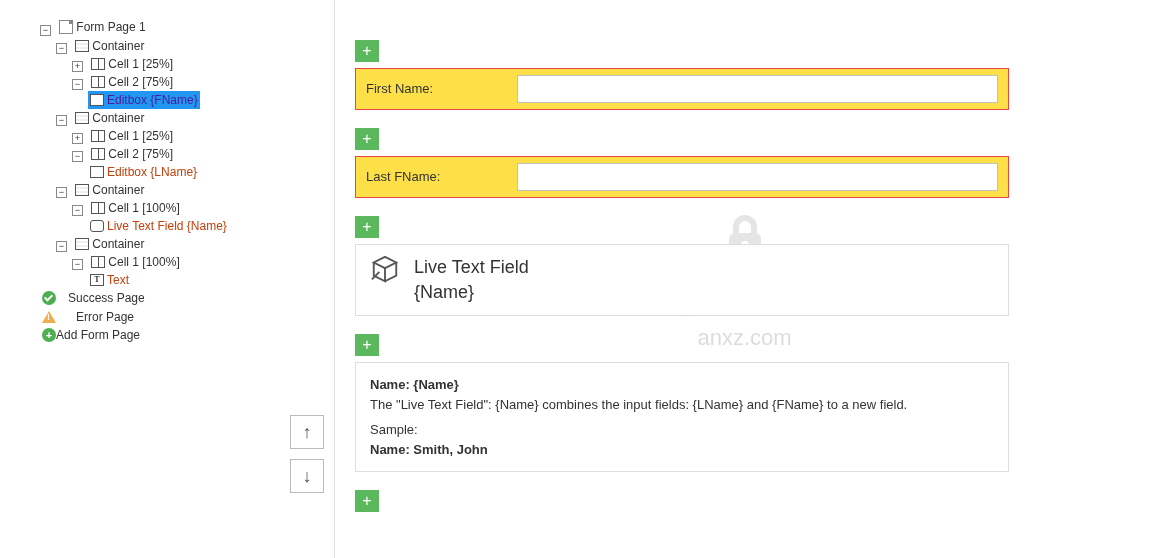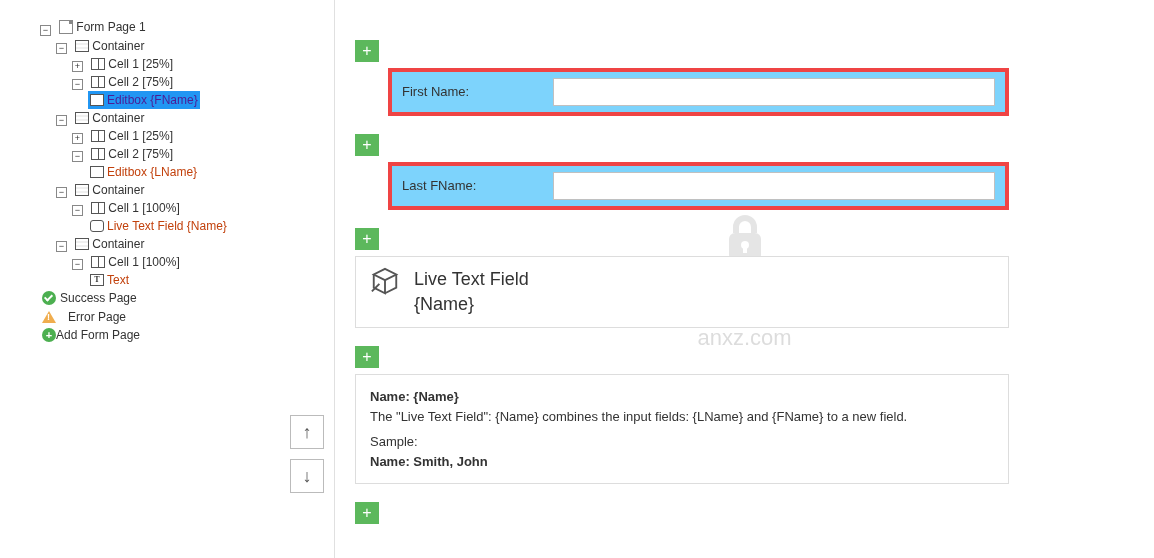--- a/index.html
+++ b/index.html
@@ -27,21 +27,21 @@
 .icon-warning{display:inline-block;width:0;height:0;border-left:7px solid transparent;border-right:7px solid transparent;border-bottom:12px solid #f0ad4e;position:relative;}
 .icon-warning::after{content:"!";position:absolute;left:-2px;top:1px;color:#fff;font-size:9px;font-weight:bold;}
 .icon-plus-green{display:inline-block;width:14px;height:14px;border-radius:50%;background:#4caf50;color:#fff;text-align:center;line-height:14px;font-size:11px;font-weight:bold;}
 .icon-plus-green::after{content:"+";}
 
 .arrow-buttons { position: absolute; right: 10px; bottom: 55px; }
 .arrow-btn { display:block; width:34px; height:34px; border:1px solid #bbb; background:#fff; margin-bottom:10px; font-size:18px; color:#555; cursor:pointer; }
 
 .main { flex:1; padding: 40px 145px 10px 20px; overflow-y:auto; background:#fff; }
 .add-btn { width:24px; height:22px; background:#5cb85c; color:#fff; border:none; font-size:16px; line-height:22px; text-align:center; cursor:pointer; margin-bottom:6px; display:block; }
-.field-box { border:4px solid #ef4444; background:#7dd3fc; display:flex; margin-bottom:18px;margin-left:33px; }
+.field-box { border:1px solid #ef4444; background:#fde047; display:flex; margin-bottom:18px; }
 .label-cell { width:155px; padding:12px 10px; font-size:13px; color:#333; }
 .input-cell { flex:1; padding:6px 10px 6px 6px; }
 .input-cell input { width:100%; height:28px; border:1px solid #c0c0c0; padding:0 4px; font-size:13px; }
 .livetext-box { border:1px solid #ddd; background:#fff; padding:10px 14px; display:flex; align-items:flex-start; margin-bottom:18px; }
 .livetext-icon { width:30px; height:30px; margin-right:14px; }
 .livetext-content { font-size:18px; color:#333; line-height:1.4; }
 .output-box { border:1px solid #ddd; background:#fff; padding:12px 14px; font-size:13px; color:#333; margin-bottom:18px; line-height:1.5; }
 .output-box b { font-weight:bold; }
 .spacer { height:6px; }
 
@@ -175,27 +175,27 @@
               </div>
             </div>
           </div>
         </div>
       </div>
     </div>
 
     <div class="tree-node">
       <span class="tree-label">
         <span class="icon-check"></span>
-        <span style="margin-left:4px">Success Page</span>
+        <span style="margin-left:12px">Success Page</span>
       </span>
     </div>
     <div class="tree-node">
       <span class="tree-label">
         <span class="icon-warning"></span>
-        <span style="margin-left:12px">Error Page</span>
+        <span style="margin-left:20px">Error Page</span>
       </span>
     </div>
     <div class="tree-node">
       <span class="tree-label">
         <span class="icon-plus-green"></span>
         <span style="">Add Form Page</span>
       </span>
     </div>
   </div>
 

